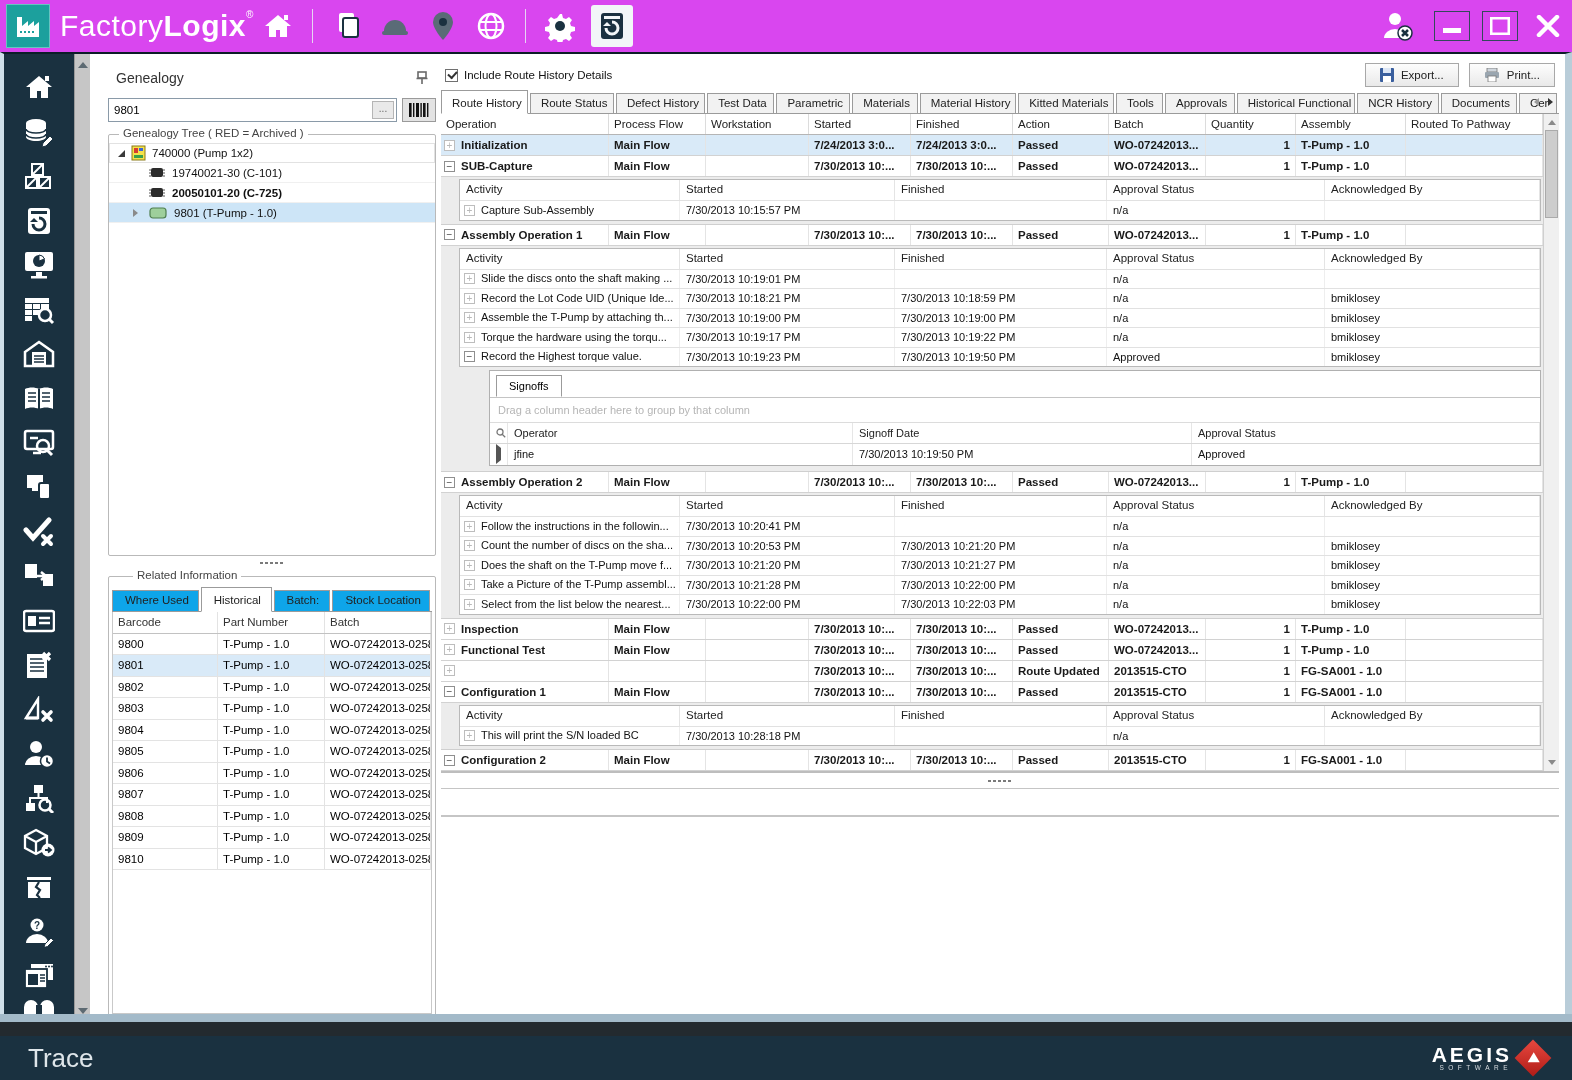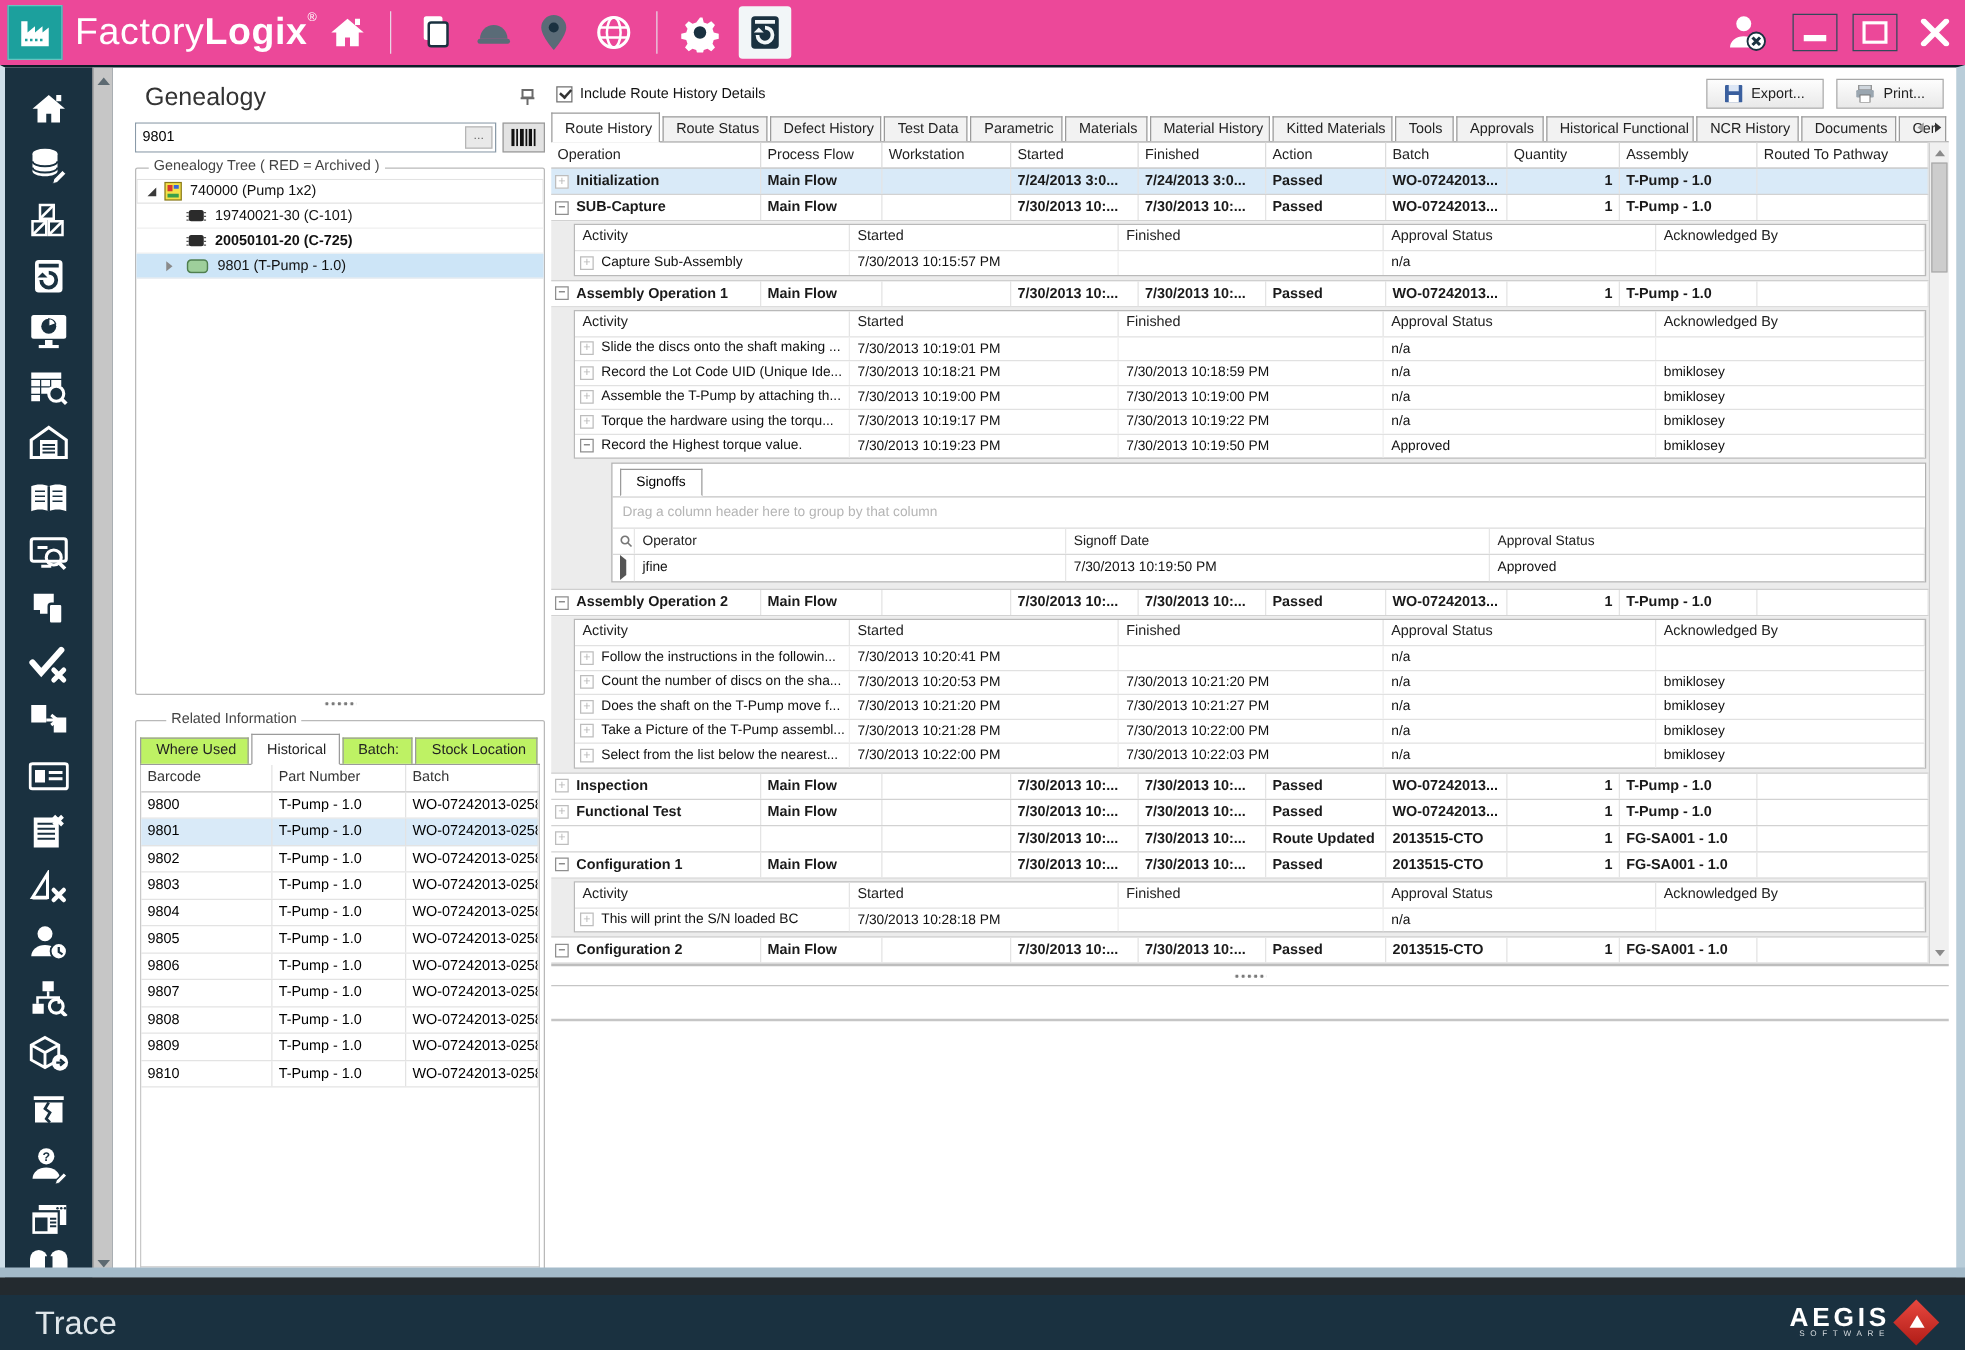--- a/index.html
+++ b/index.html
@@ -1,20 +1,20 @@
 <!DOCTYPE html>
 <html><head>
 <meta charset="utf-8">
 <style>
   * { box-sizing: border-box; margin:0; padding:0; }
   html,body { width:1572px; height:1080px; }
   body { font-family:"Liberation Sans", sans-serif; background:#1a3140; position:relative; overflow:hidden; }
 
   
-  .titlebar { position:absolute; left:0; top:0; width:1572px; height:52px; background:#ec4899; display:flex; align-items:center; }
+  .titlebar { position:absolute; left:0; top:0; width:1572px; height:52px; background:#d946ef; display:flex; align-items:center; }
   .logo-box { width:44px; height:44px; background:#1ca09d; margin-left:6px; display:flex; align-items:center; justify-content:center; border:1px solid #66c4c0; }
   .app-name { color:#fff; font-size:30px; margin-left:10px; font-weight:300; letter-spacing:.5px; white-space:nowrap; }
   .app-name b { font-weight:700; }
   .app-name sup { font-size:10px; vertical-align:top; }
   .tb-icon { width:34px; height:34px; display:flex; align-items:center; justify-content:center; margin:0 7px; }
   .tb-sep { width:1px; height:34px; background:#e8eef2; opacity:.85; margin:0 10px; }
   .tb-active { background:#f2f6f8; border-radius:3px; width:42px; height:42px; }
   .win-btn { width:36px; height:30px; display:flex; align-items:center; justify-content:center; margin-left:12px; border:1px solid #33495a; }
   .spacer { flex:1; }
 
@@ -25,21 +25,21 @@
   .sidebar { position:absolute; left:0; top:0; width:86px; height:100%; background:#1a3140; }
   .side-icons { position:absolute; left:0; top:0; width:70px; height:100%; display:flex; flex-direction:column; align-items:center; padding-top:12px; }
   .side-ic { width:44px; height:44px; margin-bottom:1.5px; display:flex; align-items:center; justify-content:center; }
   .side-scroll { position:absolute; right:0; top:0; width:16px; height:100%; background:#c6c6c6; border-left:1px solid #9a9a9a; }
   .sarrow { position:absolute; left:3px; width:0; height:0; }
   .sarrow.up { top:8px; border-left:5px solid transparent; border-right:5px solid transparent; border-bottom:6px solid #5d6a72; }
   .sarrow.down { bottom:8px; border-left:5px solid transparent; border-right:5px solid transparent; border-top:6px solid #5d6a72; }
 
   
   .left-panel { position:absolute; left:104px; top:6px; width:328px; height:958px; background:#fff; display:flex; flex-direction:column; }
-  .gen-title { display:flex; align-items:center; height:36px; padding:0 8px; font-size:20px; color:#333;gap:32px; }
+  .gen-title { display:flex; align-items:center; height:36px; padding:0 8px; font-size:14px; color:#333;gap:32px; }
   .combo { height:22px; border:1px solid #8a9aa8; display:flex; align-items:center; font-size:11.5px; color:#222; padding-left:5px; position:relative; }
   .combo .chev { position:absolute; right:6px; top:8px; width:0; height:0; border-left:4px solid transparent; border-right:4px solid transparent; border-top:5px solid #5f6f7d; }
   .bc-row { display:flex; margin-top:2px; height:24px; }
   .bc-input { flex:1; border:1px solid #8a9aa8; display:flex; align-items:center; position:relative; }
   .bc-input input { border:0; outline:0; width:100%; height:100%; font-size:11.5px; padding-left:5px; font-family:"Liberation Sans",sans-serif; }
   .dots-btn { position:absolute; right:2px; top:2px; width:22px; height:18px; background:#e9e9e9; border:1px solid #b5b5b5; font-size:10px; color:#666; text-align:center; line-height:14px; }
   .bc-btn { width:34px; margin-left:5px; background:#e3e3e3; border:1px solid #9a9a9a; display:flex; align-items:center; justify-content:center; }
   .groupbox { border:1px solid #b9b9b9; border-radius:2px; position:relative; margin-top:12px; padding-top:8px; }
   .groupbox > .legend { position:absolute; top:-8px; left:10px; background:#fff; padding:0 4px; font-size:11.5px; color:#444; }
   .tree { height:412px; overflow:hidden; }
@@ -47,21 +47,21 @@
   .tree-row.root { border:1px solid #e2e2e2; }
   .tree-row.sel { background:#cde5f7; }
   .tri-open { width:0;height:0;border-top:7px solid transparent;border-right:7px solid #3a3a3a; margin:0 6px 0 8px; }
   .tri-closed { width:0;height:0;border-top:4px solid transparent;border-bottom:4px solid transparent;border-left:5px solid #8a8a8a; margin:0 7px 0 10px; }
   .splitter { height:14px; display:flex; align-items:center; justify-content:center; }
   .splitter .dots { width:26px; height:4px; background-image:radial-gradient(circle, #7a7a7a 1.3px, transparent 1.5px); background-size:5px 4px; }
   .ri-box { flex:1; border:1px solid #b9b9b9; border-radius:2px; position:relative; margin-top:6px; padding:10px 3px 3px 3px; display:flex; flex-direction:column; }
 
   
   .tabs { display:flex; align-items:flex-end; border-bottom:1px solid #9b9b9b; height:25px; }
-  .tab { border:1px solid #9b9b9b; border-bottom:none; background:#bef264; color:#222; font-size:11.5px; padding:3px 12px 3px 12px; margin-right:2px; height:21px; white-space:nowrap; overflow:hidden; }
+  .tab { border:1px solid #9b9b9b; border-bottom:none; background:#0ea5e9; color:#222; font-size:11.5px; padding:3px 12px 3px 12px; margin-right:2px; height:21px; white-space:nowrap; overflow:hidden; }
   .tab.active { background:#fff; height:25px; padding-top:6px; margin-bottom:-1px; border-bottom:1px solid #fff; }
 
   .ri-grid { flex:1; border:1px solid #c9c9c9; border-top:none; font-size:11.5px; }
   .ri-row { display:grid; grid-template-columns:105px 107px 1fr; height:21.5px; line-height:21px; border-bottom:1px solid #e3e3e3; }
   .ri-row > div { padding:0 5px; border-right:1px solid #e3e3e3; white-space:nowrap; overflow:hidden; }
   .ri-row.head { color:#333; border-bottom:1px solid #c2c2c2; background:#fff; }
   .ri-row.sel { background:#d9eaf8; }
 
   
   .main-panel { position:absolute; left:437px; top:6px; right:6px; height:958px; background:#fff; display:flex; flex-direction:column; }

